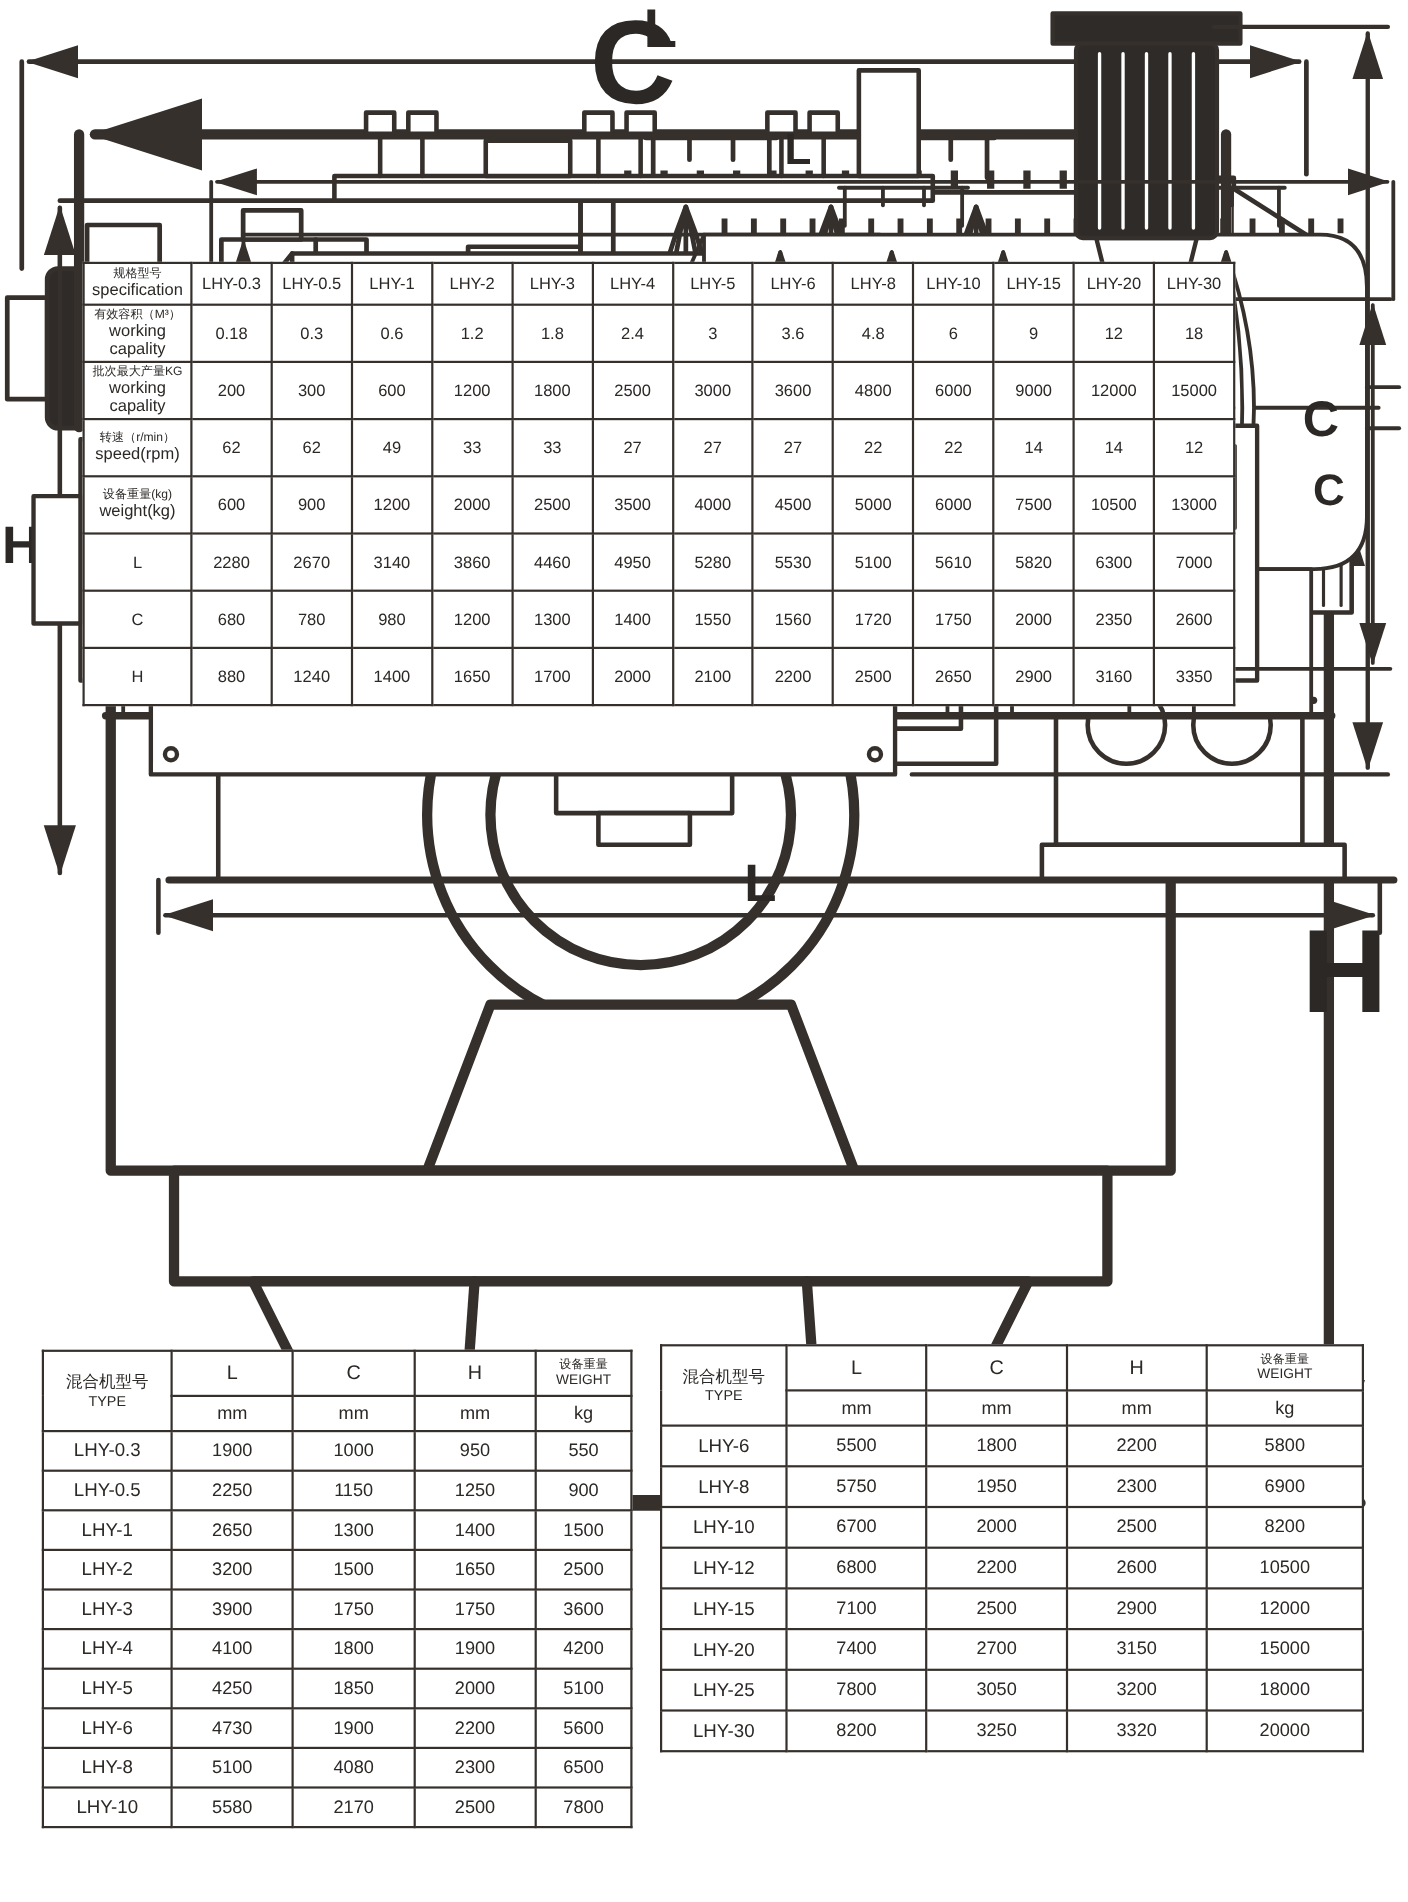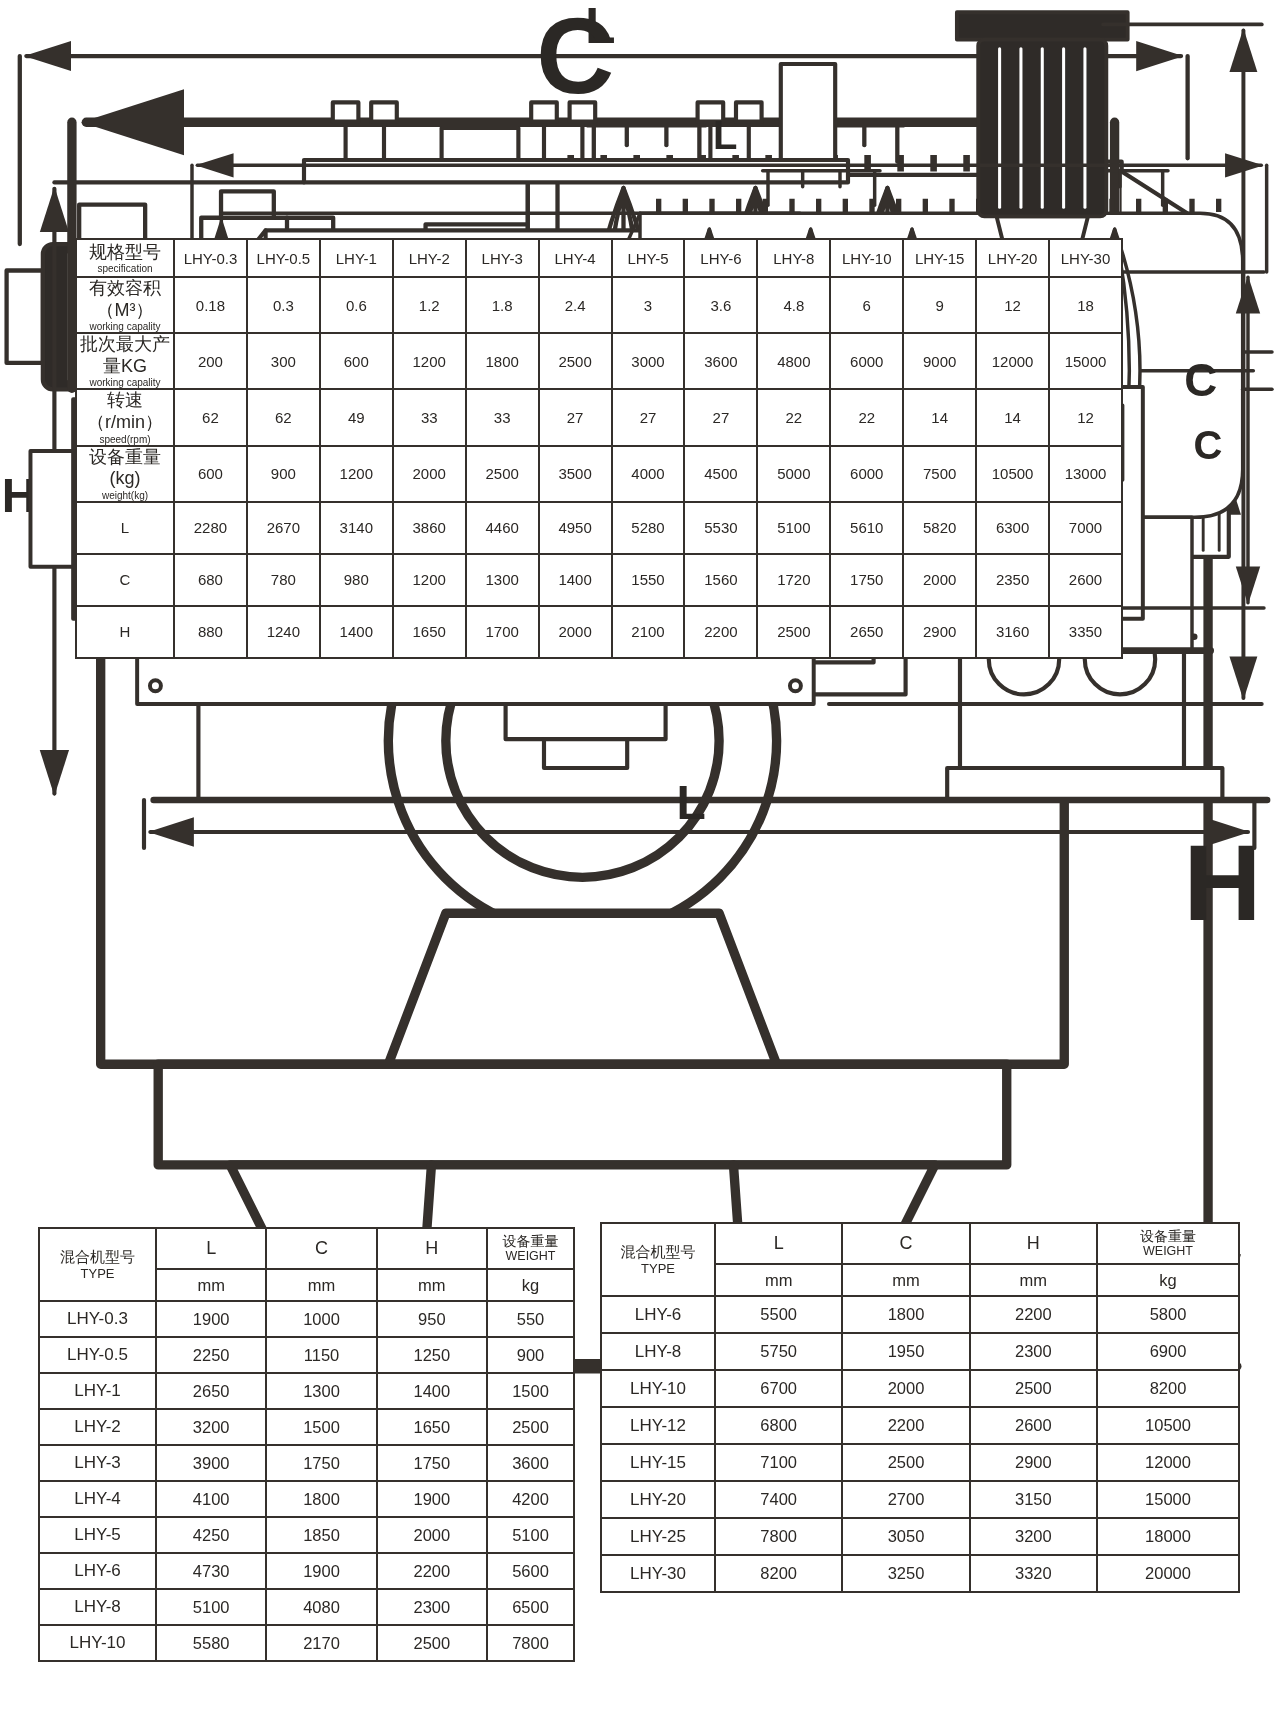--- a/index.html
+++ b/index.html
@@ -11,41 +11,41 @@
 
   
   table{border-collapse:collapse;table-layout:fixed;background:#fff}
   th,td{border:2px solid #35302c;font-weight:normal;text-align:center;vertical-align:middle;padding:0;color:#2b2825}
   .spec-table{position:absolute;left:75px;top:238px;width:1048px}
   .spec-table tr{height:52px}
   .spec-table tr:first-child{height:38px}
   .spec-table th.lbl{width:98px}
   .spec-table .model{font-size:15px}
   .spec-table td{font-size:15px}
-  .spec-table .cn{font-size:18px;line-height:1.2}
-  .spec-table .en{font-size:10px;line-height:1.1}
+  .spec-table .cn{font-size:11px;line-height:1.2}
+  .spec-table .en{font-size:15px;line-height:1.1}
   .spec-table .single{font-size:15px}
 
   
   .size-table{position:absolute}
   .size-table.left{left:38px;top:1227px;width:537px}
   .size-table.right{left:600px;top:1222px;width:640px}
   .size-table tr.h1{height:41px}
   .size-table tr.h2{height:32px}
   .size-table tr.datarow{height:36px}
   .size-table.right tr.datarow{height:37px}
   .size-table th.type-h{width:117px}
   .size-table th.w-h{width:87px}
   .size-table.right th.type-h{width:114px}
   .size-table.right th.w-h{width:142px}
   .size-table .cn{font-size:15px;line-height:1.25}
   .size-table .en{font-size:13px;line-height:1.1}
   .size-table .dim-h{font-size:18px}
   .size-table .unit-h{font-size:16.5px}
-  .size-table .wcn{font-size:14px;line-height:1.2}
+  .size-table .wcn{font-size:11px;line-height:1.2}
   .size-table .wen{font-size:12.5px;line-height:1.1}
   .size-table th.type{font-size:17px}
   .size-table td{font-size:16.5px}
 </style>
 </head>
 <body>
 
 <div class="page">
 
   <svg class="d d1" viewBox="0 0 388 196">

